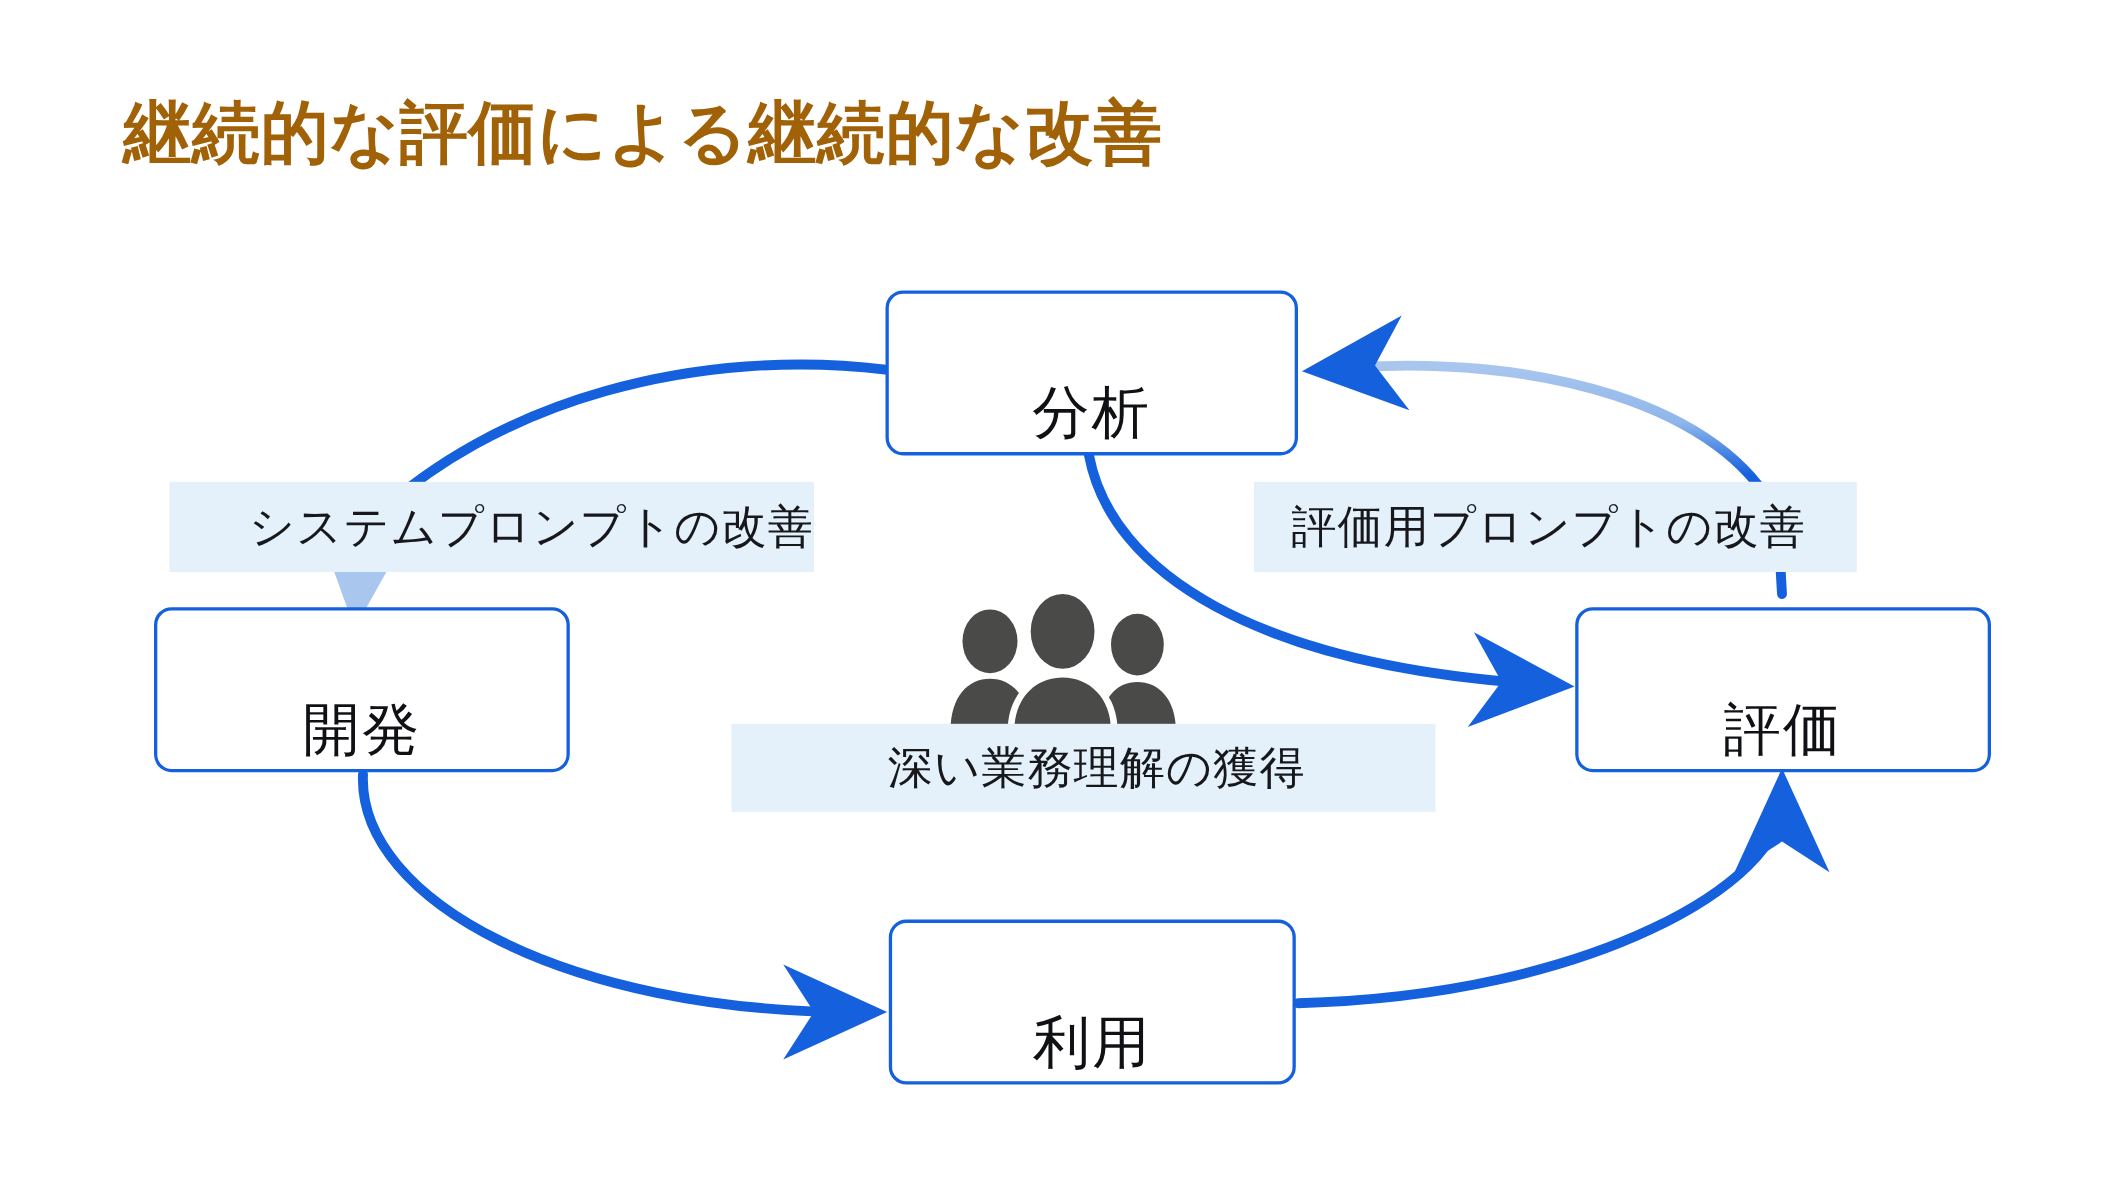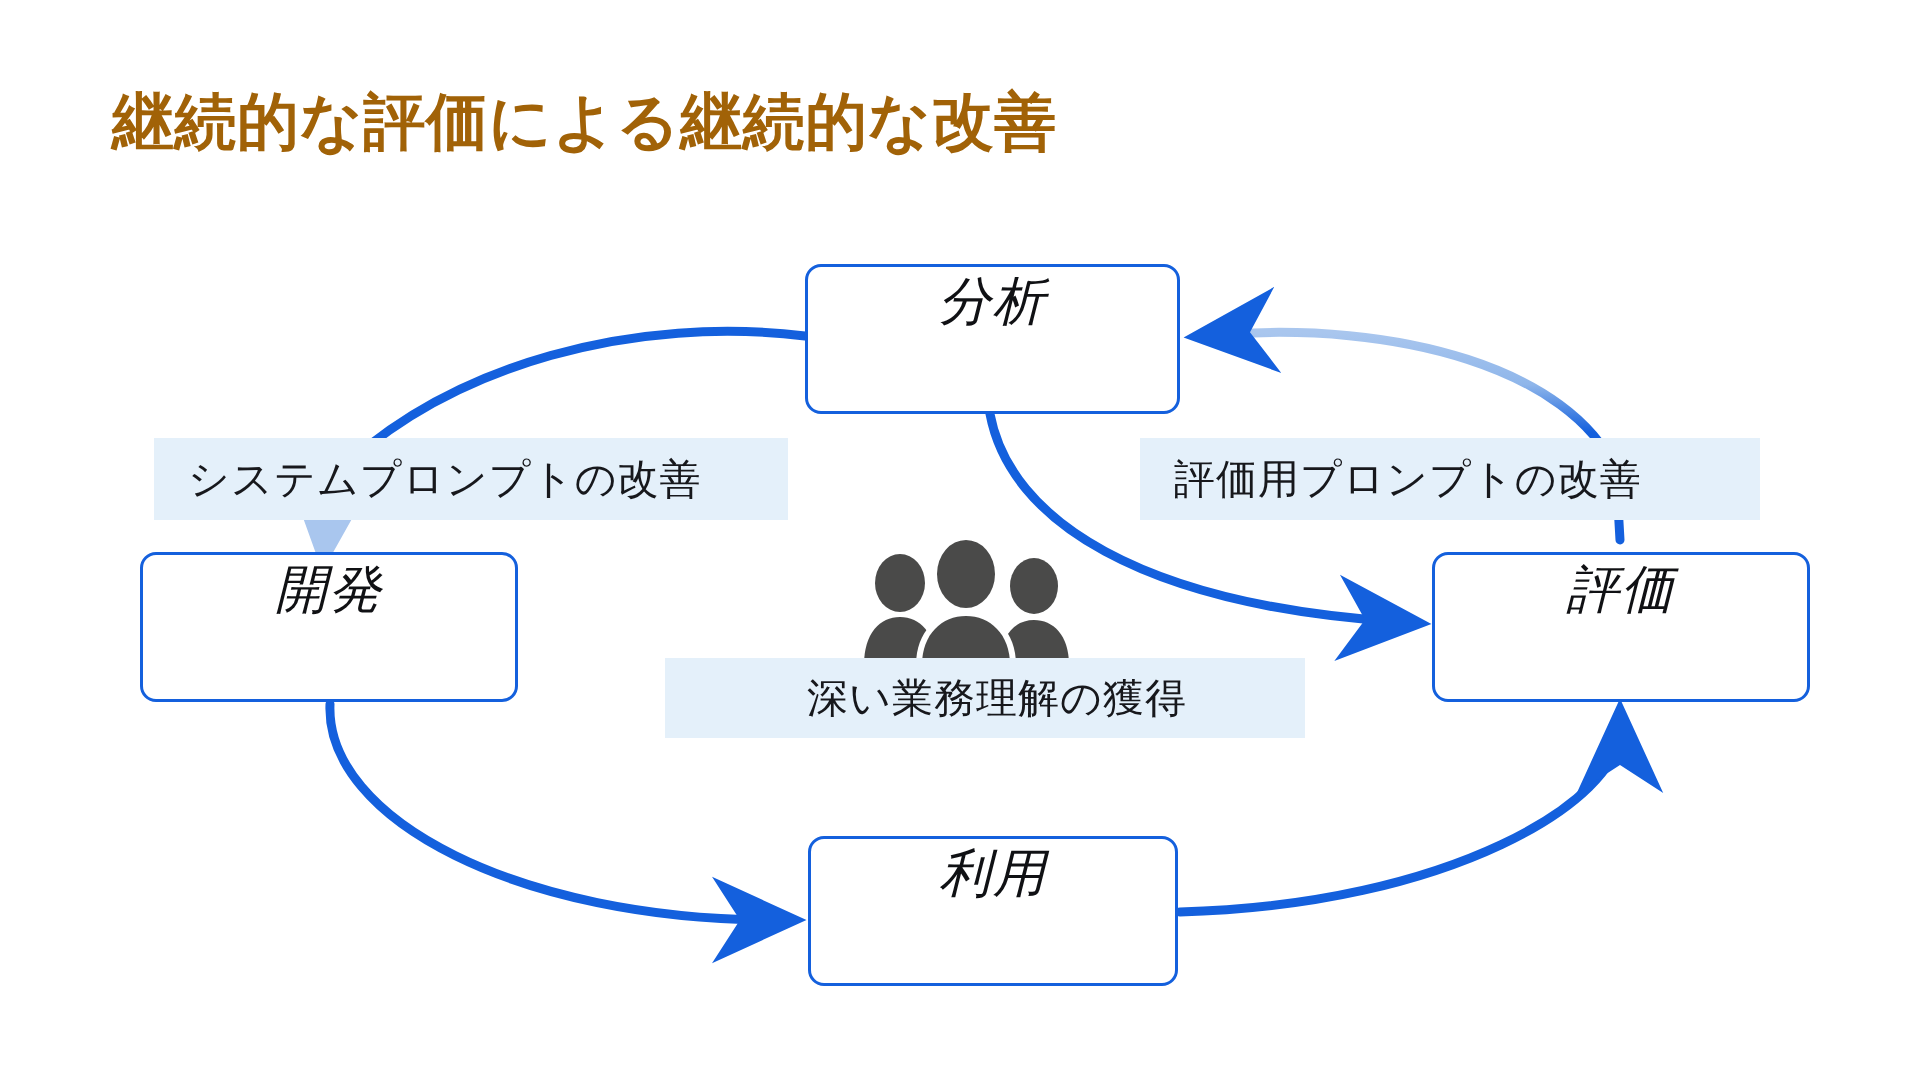--- a/index.html
+++ b/index.html
@@ -45,27 +45,26 @@
   }
 
   
   .node {
     position: absolute;
     box-sizing: border-box;
     background: #ffffff;
     border: 3px solid #1460dd;
     border-radius: 16px;
     display: flex;
-    align-items: flex-start;
+    align-items: flex-end;
     justify-content: center;
     color: #101114;
     font-size: 52px;
     font-family: "Liberation Serif", "DejaVu Serif", serif;
     letter-spacing: 2px;
-    font-style: italic;
   }
   .node-analysis { left: 805px; top: 264px; width: 375px; height: 150px; }
   .node-develop  { left: 140px; top: 552px; width: 378px; height: 150px; }
   .node-use      { left: 808px; top: 836px; width: 370px; height: 150px; }
   .node-evaluate { left: 1432px; top: 552px; width: 378px; height: 150px; }
 
   
   .band {
     position: absolute;
     box-sizing: border-box;
@@ -73,26 +72,26 @@
     display: flex;
     align-items: center;
     color: #17181c;
     font-size: 41px;
     font-family: "Liberation Serif", "DejaVu Serif", serif;
     letter-spacing: 1px;
     white-space: nowrap;
     padding-left: 24px;
   }
   .band-left {
-    left: 154px; top: 438px; width: 634px; height: 82px;
-    justify-content: flex-start;
+    left: 154px; top: 438px; width: 586px; height: 82px;
+    justify-content: flex-end;
     padding-left: 34px;
   }
   .band-right {
-    left: 1140px; top: 438px; width: 620px; height: 82px;
+    left: 1140px; top: 438px; width: 548px; height: 82px;
     justify-content: flex-start;
     padding-left: 34px;
   }
   .band-center {
     left: 665px; top: 658px; width: 640px; height: 80px;
     justify-content: center;
   }
 
   
   .people-icon {

